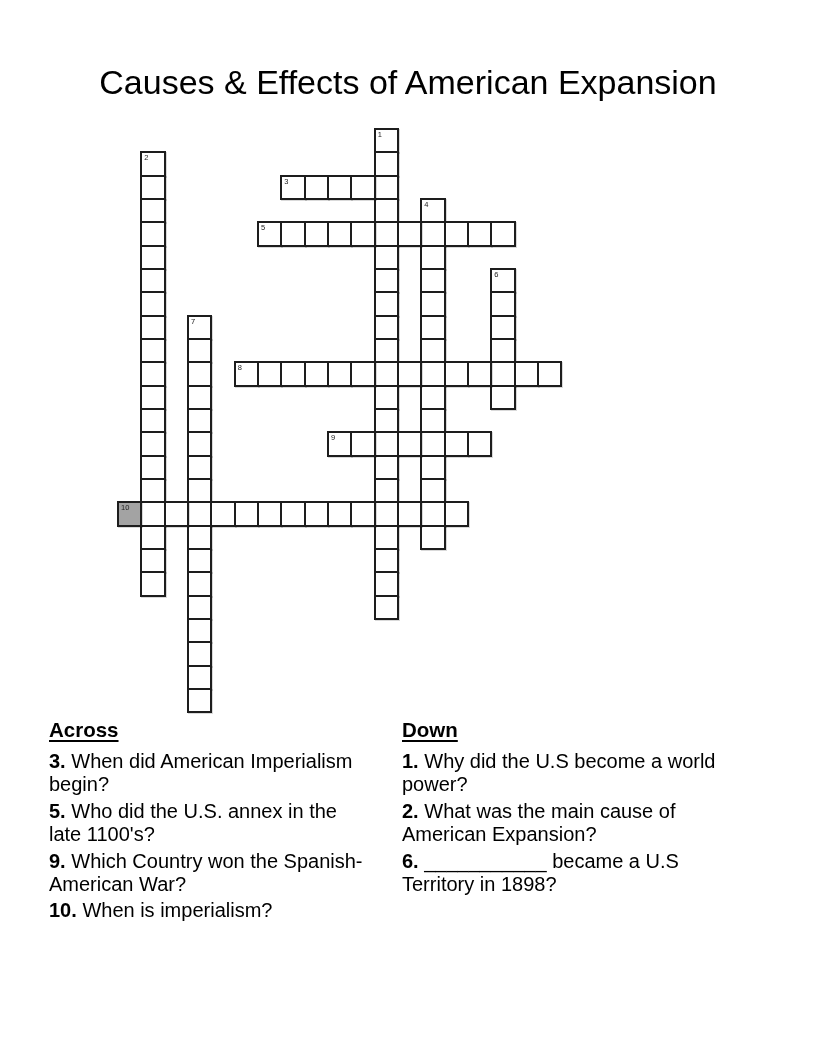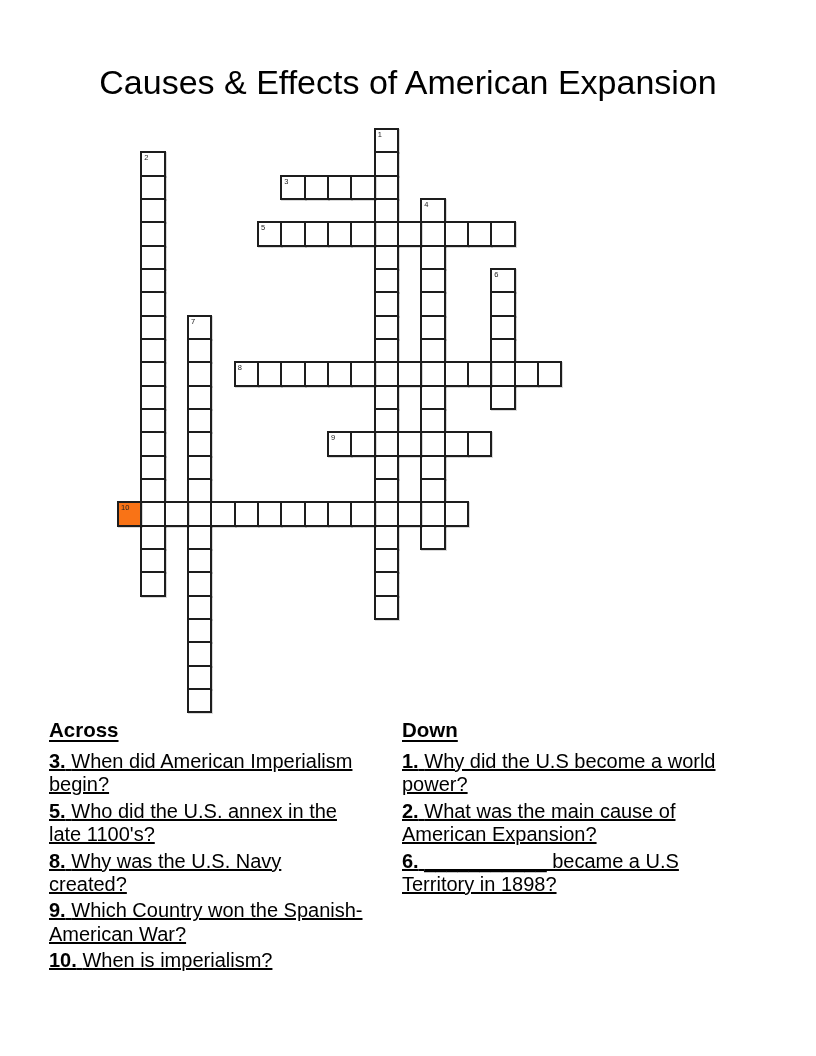--- a/index.html
+++ b/index.html
@@ -53,21 +53,20 @@
     line-height: 23px;
     font-weight: 700;
     text-decoration: underline;
     text-decoration-thickness: 2px;
     text-underline-offset: 3px;
   }
   .clue {
     margin: 0 0 3px 0;
     font-size: 20px;
     line-height: 23.4px;
-    text-decoration: underline;
   }
   .clue-num { font-weight: 700; }
 </style>
 </head>
 <body>
 
 <div class="page">
 
   <h1 class="title">Causes &amp; Effects of American Expansion</h1>
 
@@ -190,40 +189,39 @@
       <div class="cell" style="left: 349.95px; top: 233.3px; width: 25.33px; height: 25.33px; border-color: rgb(29, 29, 29); background: rgb(255, 255, 255);"></div>
       <div class="cell" style="left: 396.61px; top: 233.3px; width: 25.33px; height: 25.33px; border-color: rgb(29, 29, 29); background: rgb(255, 255, 255);"></div>
       <div class="cell" style="left: 419.94px; top: 233.3px; width: 25.33px; height: 25.33px; border-color: rgb(29, 29, 29); background: rgb(255, 255, 255);"></div>
       <div class="cell" style="left: 209.97px; top: 303.29px; width: 25.33px; height: 25.33px; border-color: rgb(29, 29, 29); background: rgb(255, 255, 255);">
         <span class="cell-num">9</span>
       </div>
       <div class="cell" style="left: 233.3px; top: 303.29px; width: 25.33px; height: 25.33px; border-color: rgb(29, 29, 29); background: rgb(255, 255, 255);"></div>
       <div class="cell" style="left: 279.96px; top: 303.29px; width: 25.33px; height: 25.33px; border-color: rgb(29, 29, 29); background: rgb(255, 255, 255);"></div>
       <div class="cell" style="left: 326.62px; top: 303.29px; width: 25.33px; height: 25.33px; border-color: rgb(29, 29, 29); background: rgb(255, 255, 255);"></div>
       <div class="cell" style="left: 349.95px; top: 303.29px; width: 25.33px; height: 25.33px; border-color: rgb(29, 29, 29); background: rgb(255, 255, 255);"></div>
-      <div class="cell" style="left: 0px; top: 373.28px; width: 25.33px; height: 25.33px; border-color: rgb(29, 29, 29); background: #f97316;">
+      <div class="cell" style="left: 0px; top: 373.28px; width: 25.33px; height: 25.33px; border-color: rgb(29, 29, 29); background: #a3a3a3;">
         <span class="cell-num">10</span>
       </div>
       <div class="cell" style="left: 46.66px; top: 373.28px; width: 25.33px; height: 25.33px; border-color: rgb(29, 29, 29); background: rgb(255, 255, 255);"></div>
       <div class="cell" style="left: 93.32px; top: 373.28px; width: 25.33px; height: 25.33px; border-color: rgb(29, 29, 29); background: rgb(255, 255, 255);"></div>
       <div class="cell" style="left: 116.65px; top: 373.28px; width: 25.33px; height: 25.33px; border-color: rgb(29, 29, 29); background: rgb(255, 255, 255);"></div>
       <div class="cell" style="left: 139.98px; top: 373.28px; width: 25.33px; height: 25.33px; border-color: rgb(29, 29, 29); background: rgb(255, 255, 255);"></div>
       <div class="cell" style="left: 163.31px; top: 373.28px; width: 25.33px; height: 25.33px; border-color: rgb(29, 29, 29); background: rgb(255, 255, 255);"></div>
       <div class="cell" style="left: 186.64px; top: 373.28px; width: 25.33px; height: 25.33px; border-color: rgb(29, 29, 29); background: rgb(255, 255, 255);"></div>
       <div class="cell" style="left: 209.97px; top: 373.28px; width: 25.33px; height: 25.33px; border-color: rgb(29, 29, 29); background: rgb(255, 255, 255);"></div>
       <div class="cell" style="left: 233.3px; top: 373.28px; width: 25.33px; height: 25.33px; border-color: rgb(29, 29, 29); background: rgb(255, 255, 255);"></div>
       <div class="cell" style="left: 279.96px; top: 373.28px; width: 25.33px; height: 25.33px; border-color: rgb(29, 29, 29); background: rgb(255, 255, 255);"></div>
       <div class="cell" style="left: 326.62px; top: 373.28px; width: 25.33px; height: 25.33px; border-color: rgb(29, 29, 29); background: rgb(255, 255, 255);"></div>
     </div>
 
   <section class="clue-col across">
     <h2 class="clue-heading">Across</h2>
     <p class="clue"><span class="clue-num">3.</span> <span>When did American Imperialism begin?</span></p>
     <p class="clue"><span class="clue-num">5.</span> <span>Who did the U.S. annex in the late 1100's?</span></p>
-    <p class="clue"><span class="clue-num">8.</span> <span>Why was the U.S. Navy created?</span></p>
     <p class="clue"><span class="clue-num">9.</span> <span>Which Country won the Spanish-American War?</span></p>
     <p class="clue"><span class="clue-num">10.</span> <span>When is imperialism?</span></p>
   </section>
 
   <section class="clue-col down">
     <h2 class="clue-heading">Down</h2>
     <p class="clue"><span class="clue-num">1.</span> <span>Why did the U.S become a world power?</span></p>
     <p class="clue"><span class="clue-num">2.</span> <span>What was the main cause of American Expansion?</span></p>
     <p class="clue"><span class="clue-num">6.</span> <span>___________ became a U.S Territory in 1898?</span></p>
   </section>

